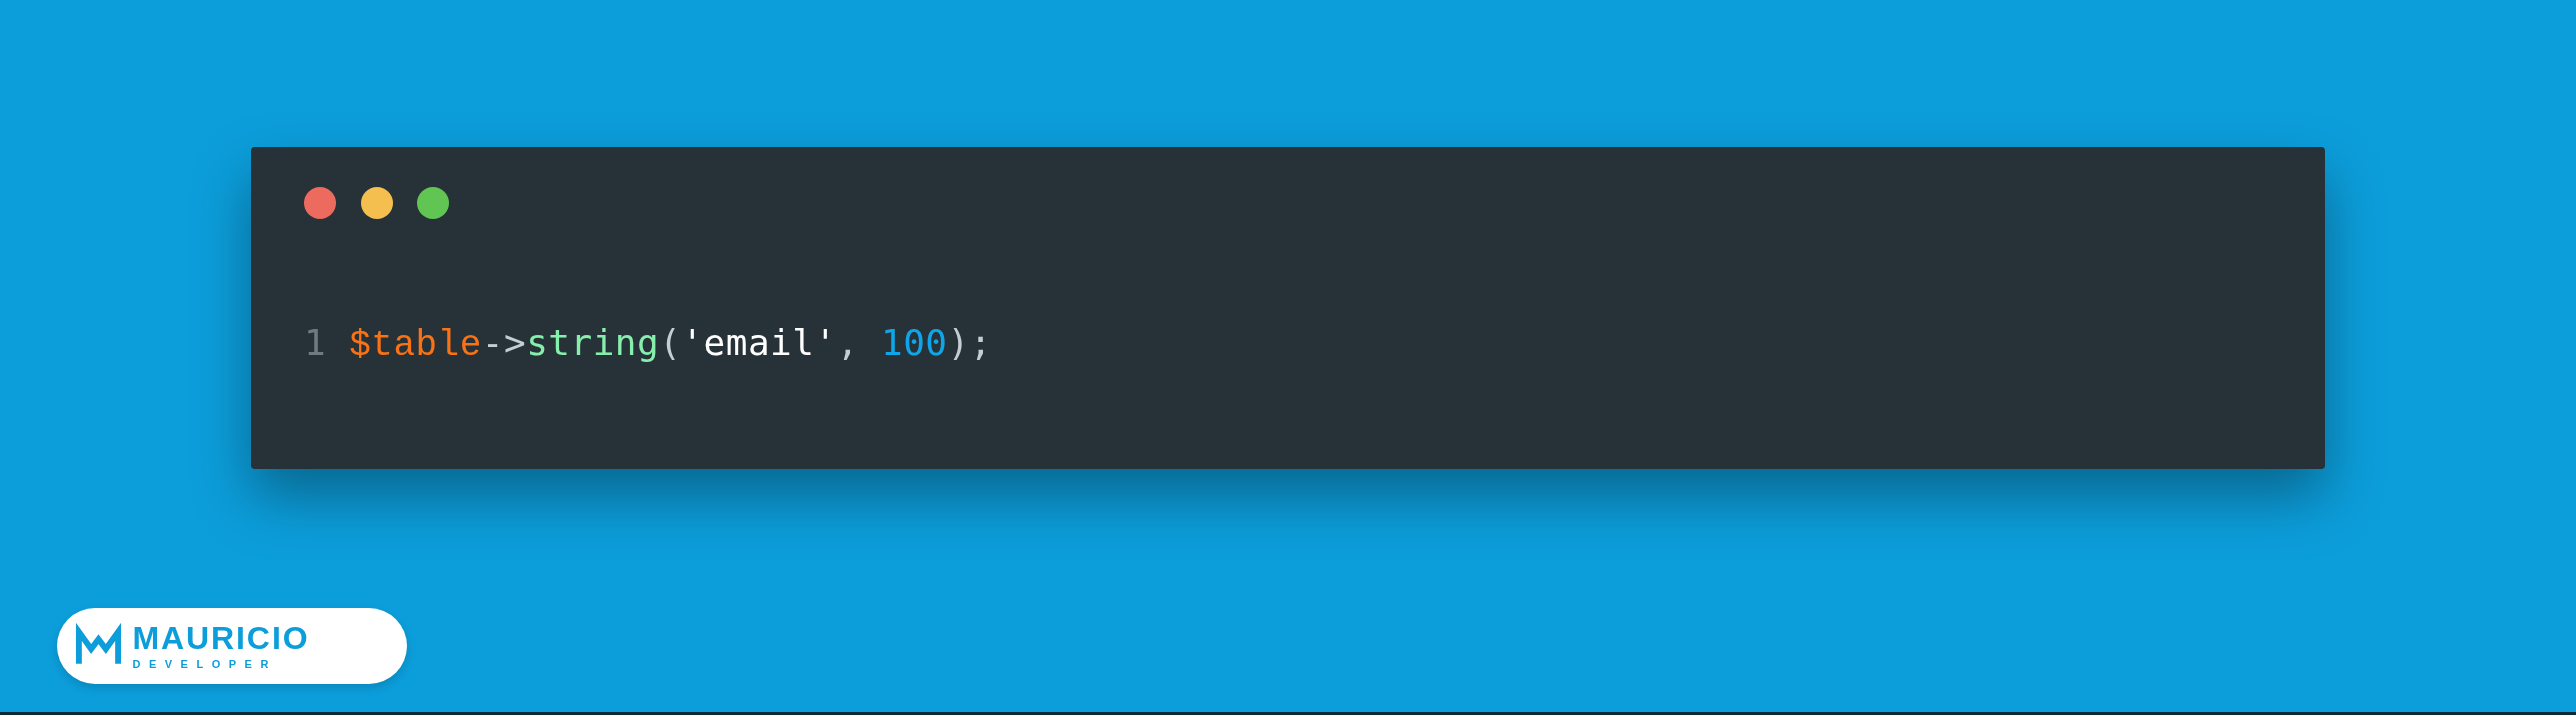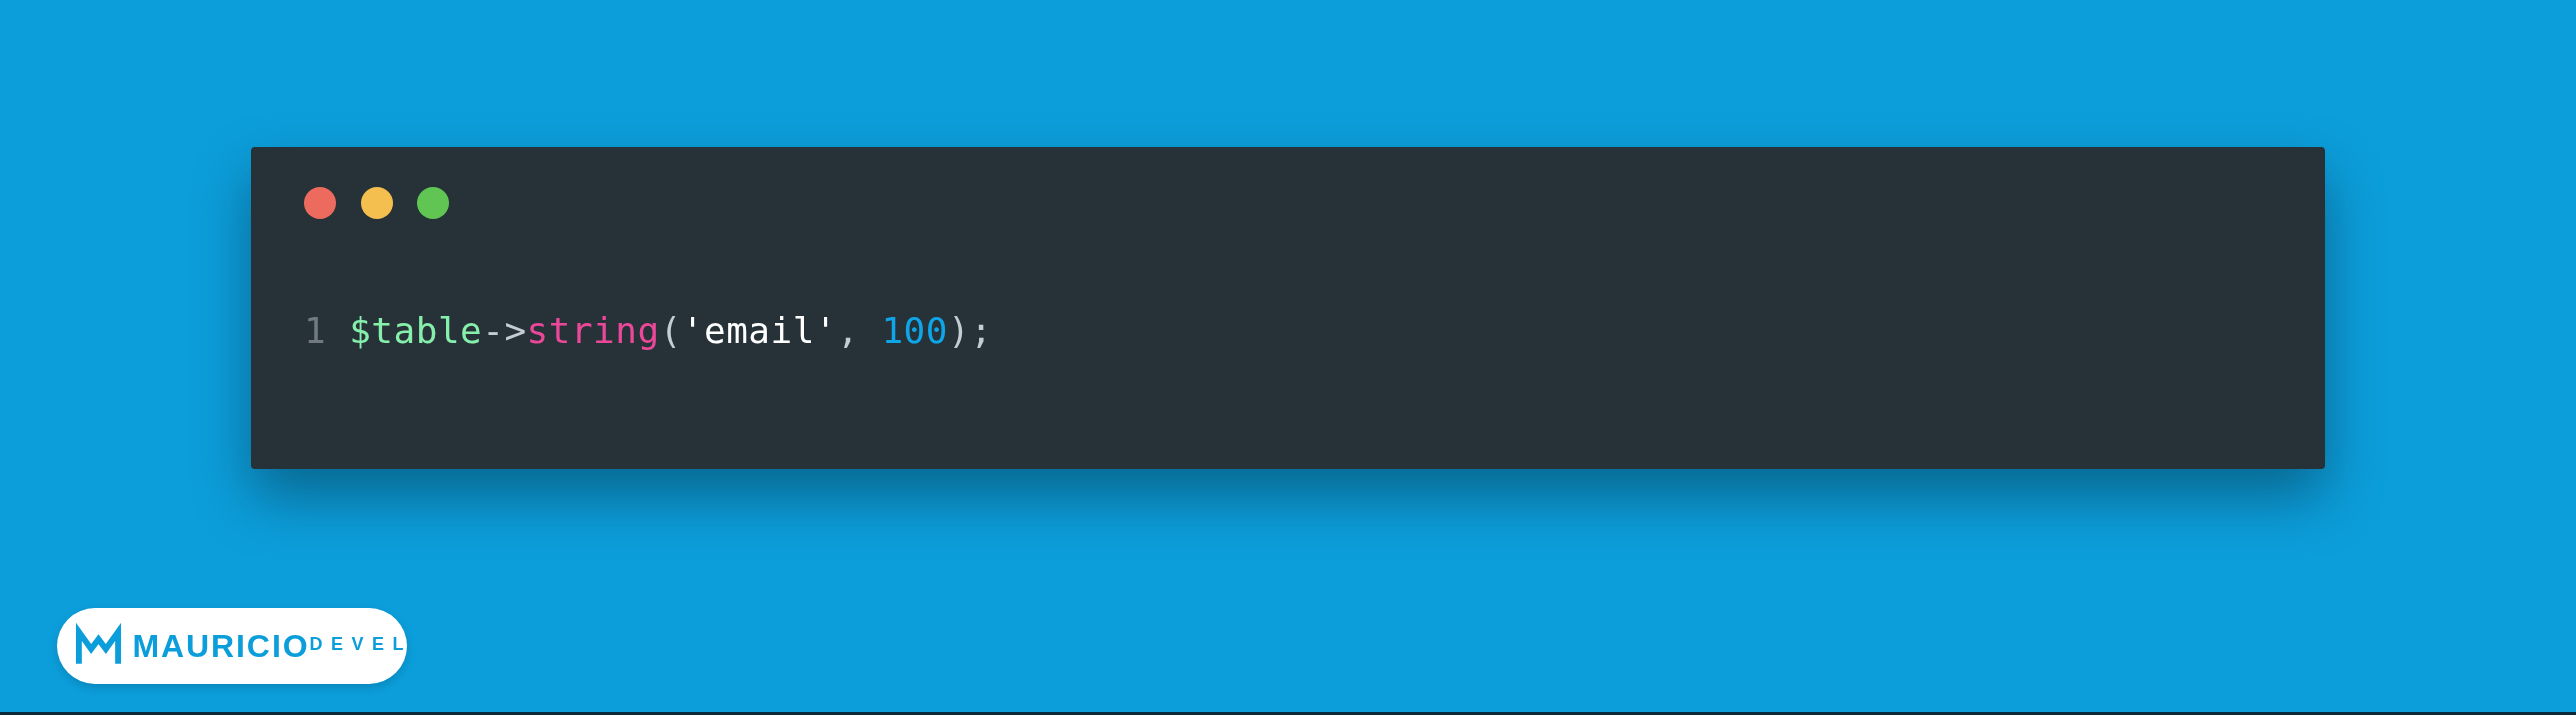--- a/index.html
+++ b/index.html
@@ -38,53 +38,53 @@
   .code {
     display: flex;
     align-items: baseline;
     padding: 91px 0 0 53px;
     font-size: 36px;
     font-weight: 400;
     letter-spacing: 0.5px;
     white-space: pre;
   }
   .ln   { color: #707a80; margin-right: 23px; }
-  .var  { color: #86efac; }
+  .var  { color: #f97316; font-family: Liberation Mono, monospace; }
   .op   { color: #c3cdd3; }
-  .fn   { color: #ec4899; }
+  .fn   { color: #86efac; margin-top: 12px; }
   .pun  { color: #c3cdd3; }
   .str  { color: #ffffff; }
   .num  { color: #0ea5e9; }
 
   .badge {
     position: absolute;
     left: 57px;
     bottom: 32px;
     width: 350px;
     height: 76px;
     background: #ffffff;
     border-radius: 38px;
     display: flex;
     align-items: center;
     padding-left: 17px;
     color: #0c9edb;
     box-shadow: 0 3.8px 9.5px rgba(0,0,0,0.15);
   }
   .badge-icon { flex: 0 0 auto; margin-right: 9.5px; }
-  .badge-text { display: flex; flex-direction: row; line-height: 1; }
+  .badge-text { display: flex; flex-direction: column; line-height: 1; }
   .badge-title {
     font-family: -apple-system, BlinkMacSystemFont, 'Segoe UI', Arial, sans-serif;
     font-weight: 800;
     font-size: 32px;
     letter-spacing: 1.9px;
   }
   .badge-sub {
     font-family: -apple-system, BlinkMacSystemFont, 'Segoe UI', Arial, sans-serif;
     font-weight: 600;
-    font-size: 18px;
+    font-size: 11px;
     letter-spacing: 8.5px;
     margin-top: 5px;
   }
   .footer-line {
     position: absolute;
     left: 0;
     bottom: 0;
     width: 100%;
     height: 3.8px;
     background: #0a2a3a;

